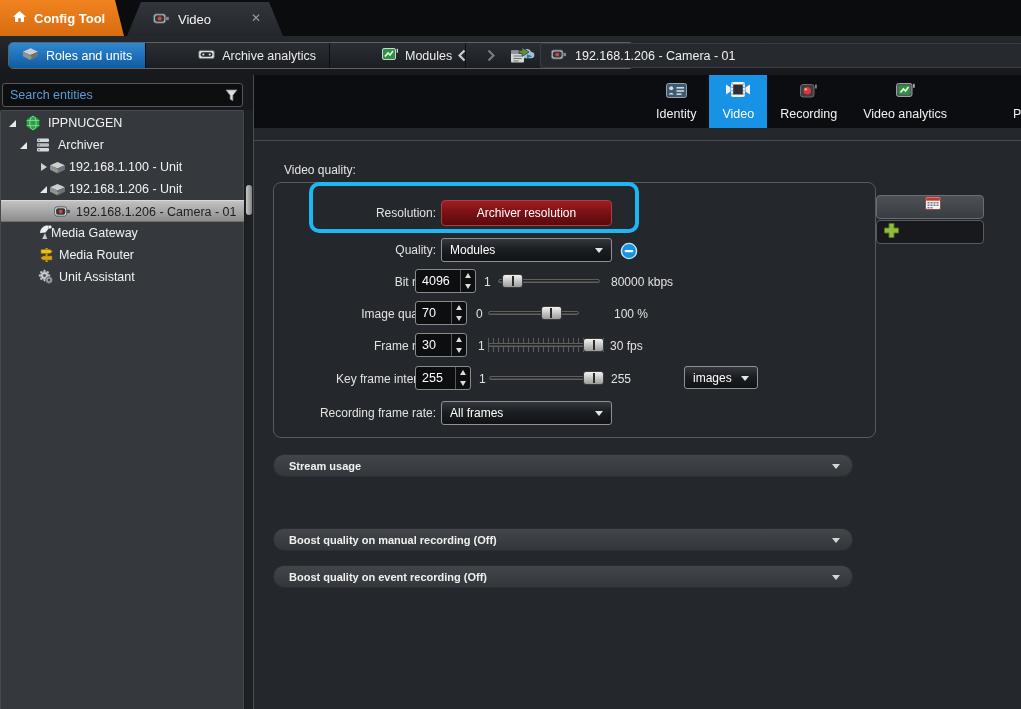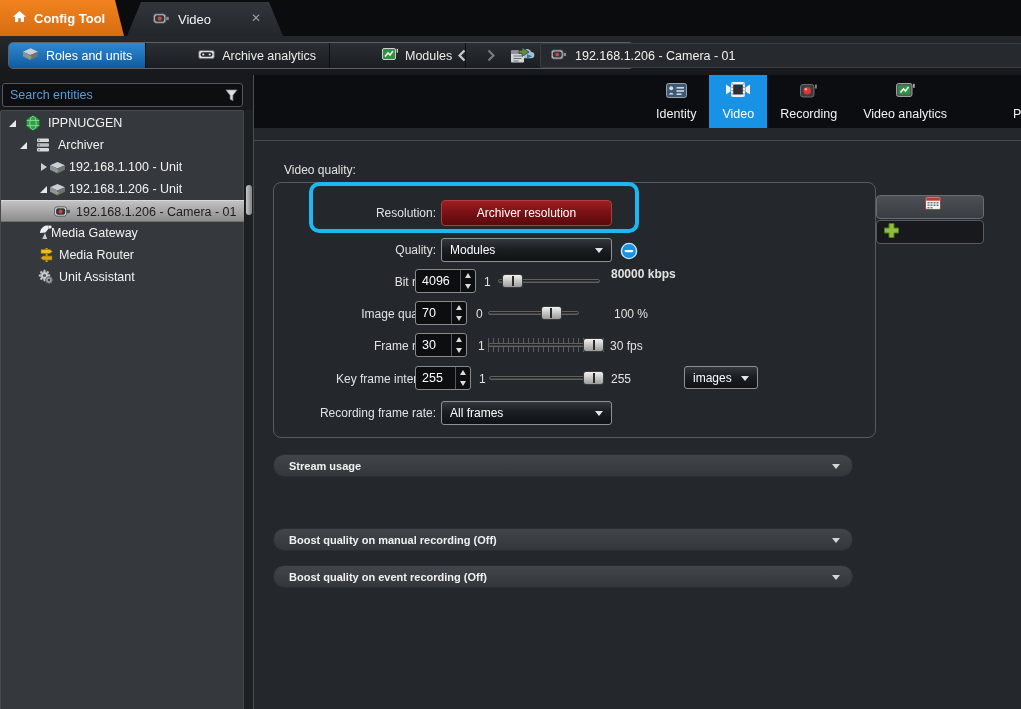--- a/index.html
+++ b/index.html
@@ -392,21 +392,21 @@
           <span class="ab">
             <span class="tri-dn"></span>
           </span>
         </span>
     </div>
     <div class="minmax" style="left:230px; top:200px;">1</div>
     <div class="slider" style="left:244px; top:194px; width:102px; --f:0.05;">
       <div class="track"></div>
       <div class="handle"></div>
     </div>
-    <div class="minmax" style="left:357px; top:192px;font-weight:bold;">80000 kbps</div>
+    <div class="minmax" style="left:357px; top:200px;">80000 kbps</div>
 
     <div class="flabel" style="top:232px;">Image quality:</div>
     <div class="spin" style="left:161px; top:226px; width:52px;">
       <input value="70" style="">
       <span class="arrows">
           <span class="ab">
             <span class="tri-up"></span>
           </span>
           <span class="ab">
             <span class="tri-dn"></span>

